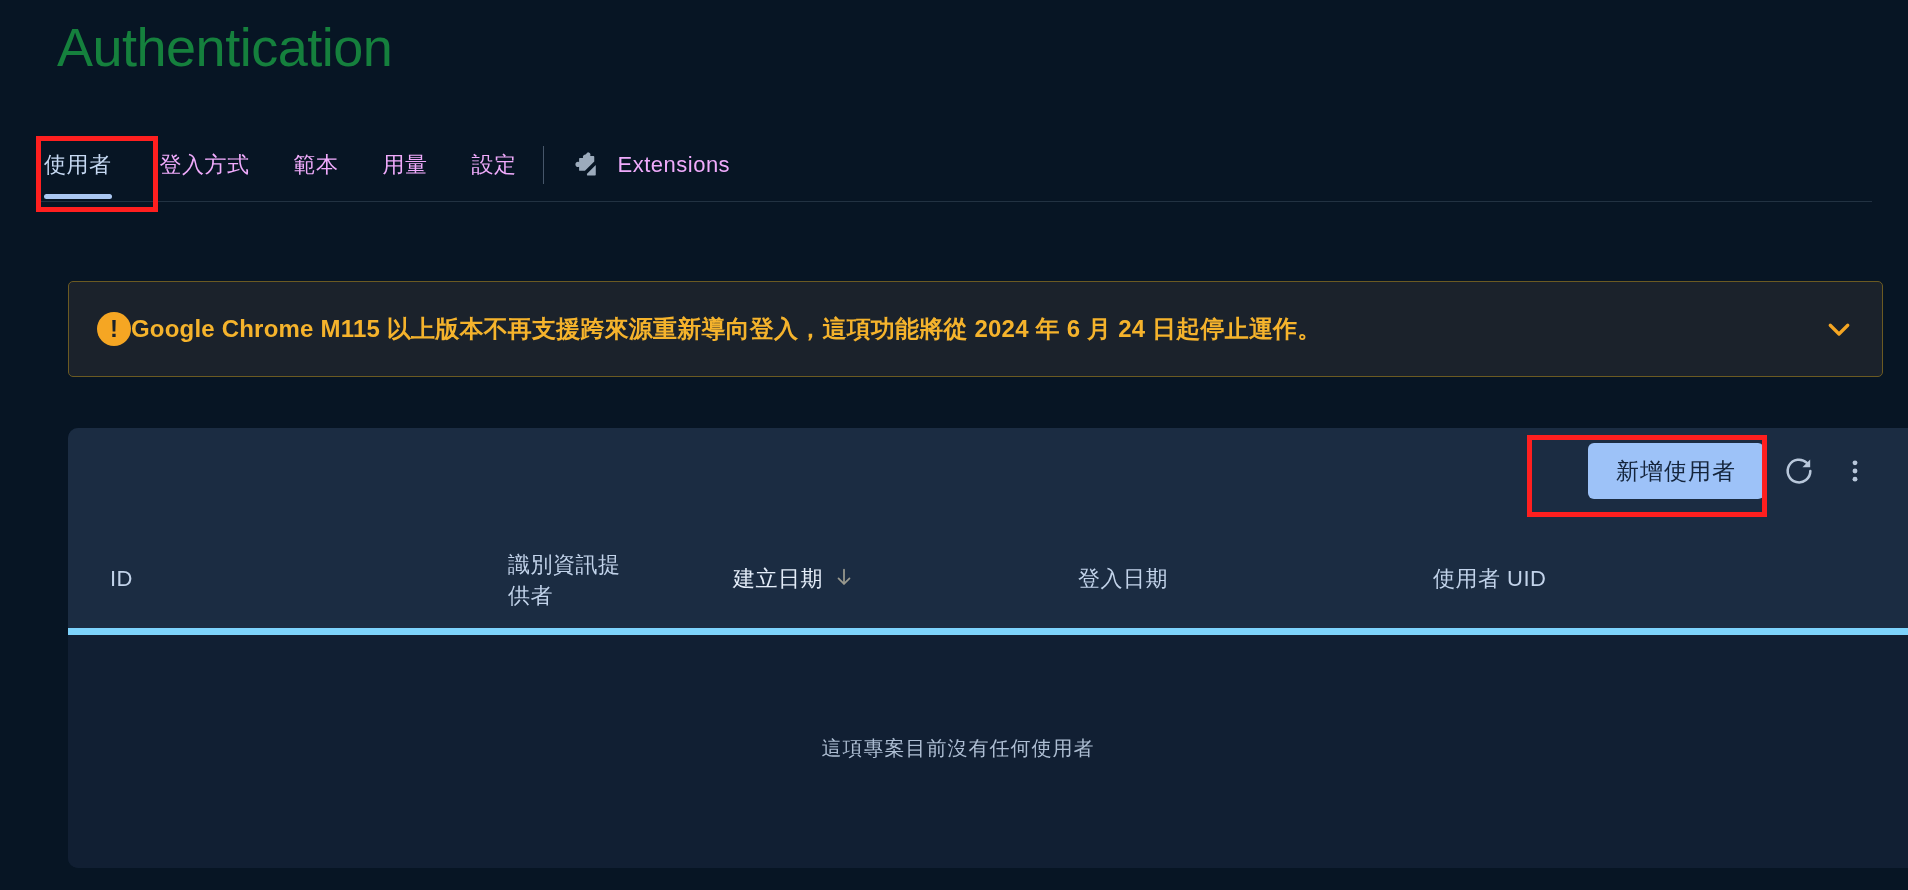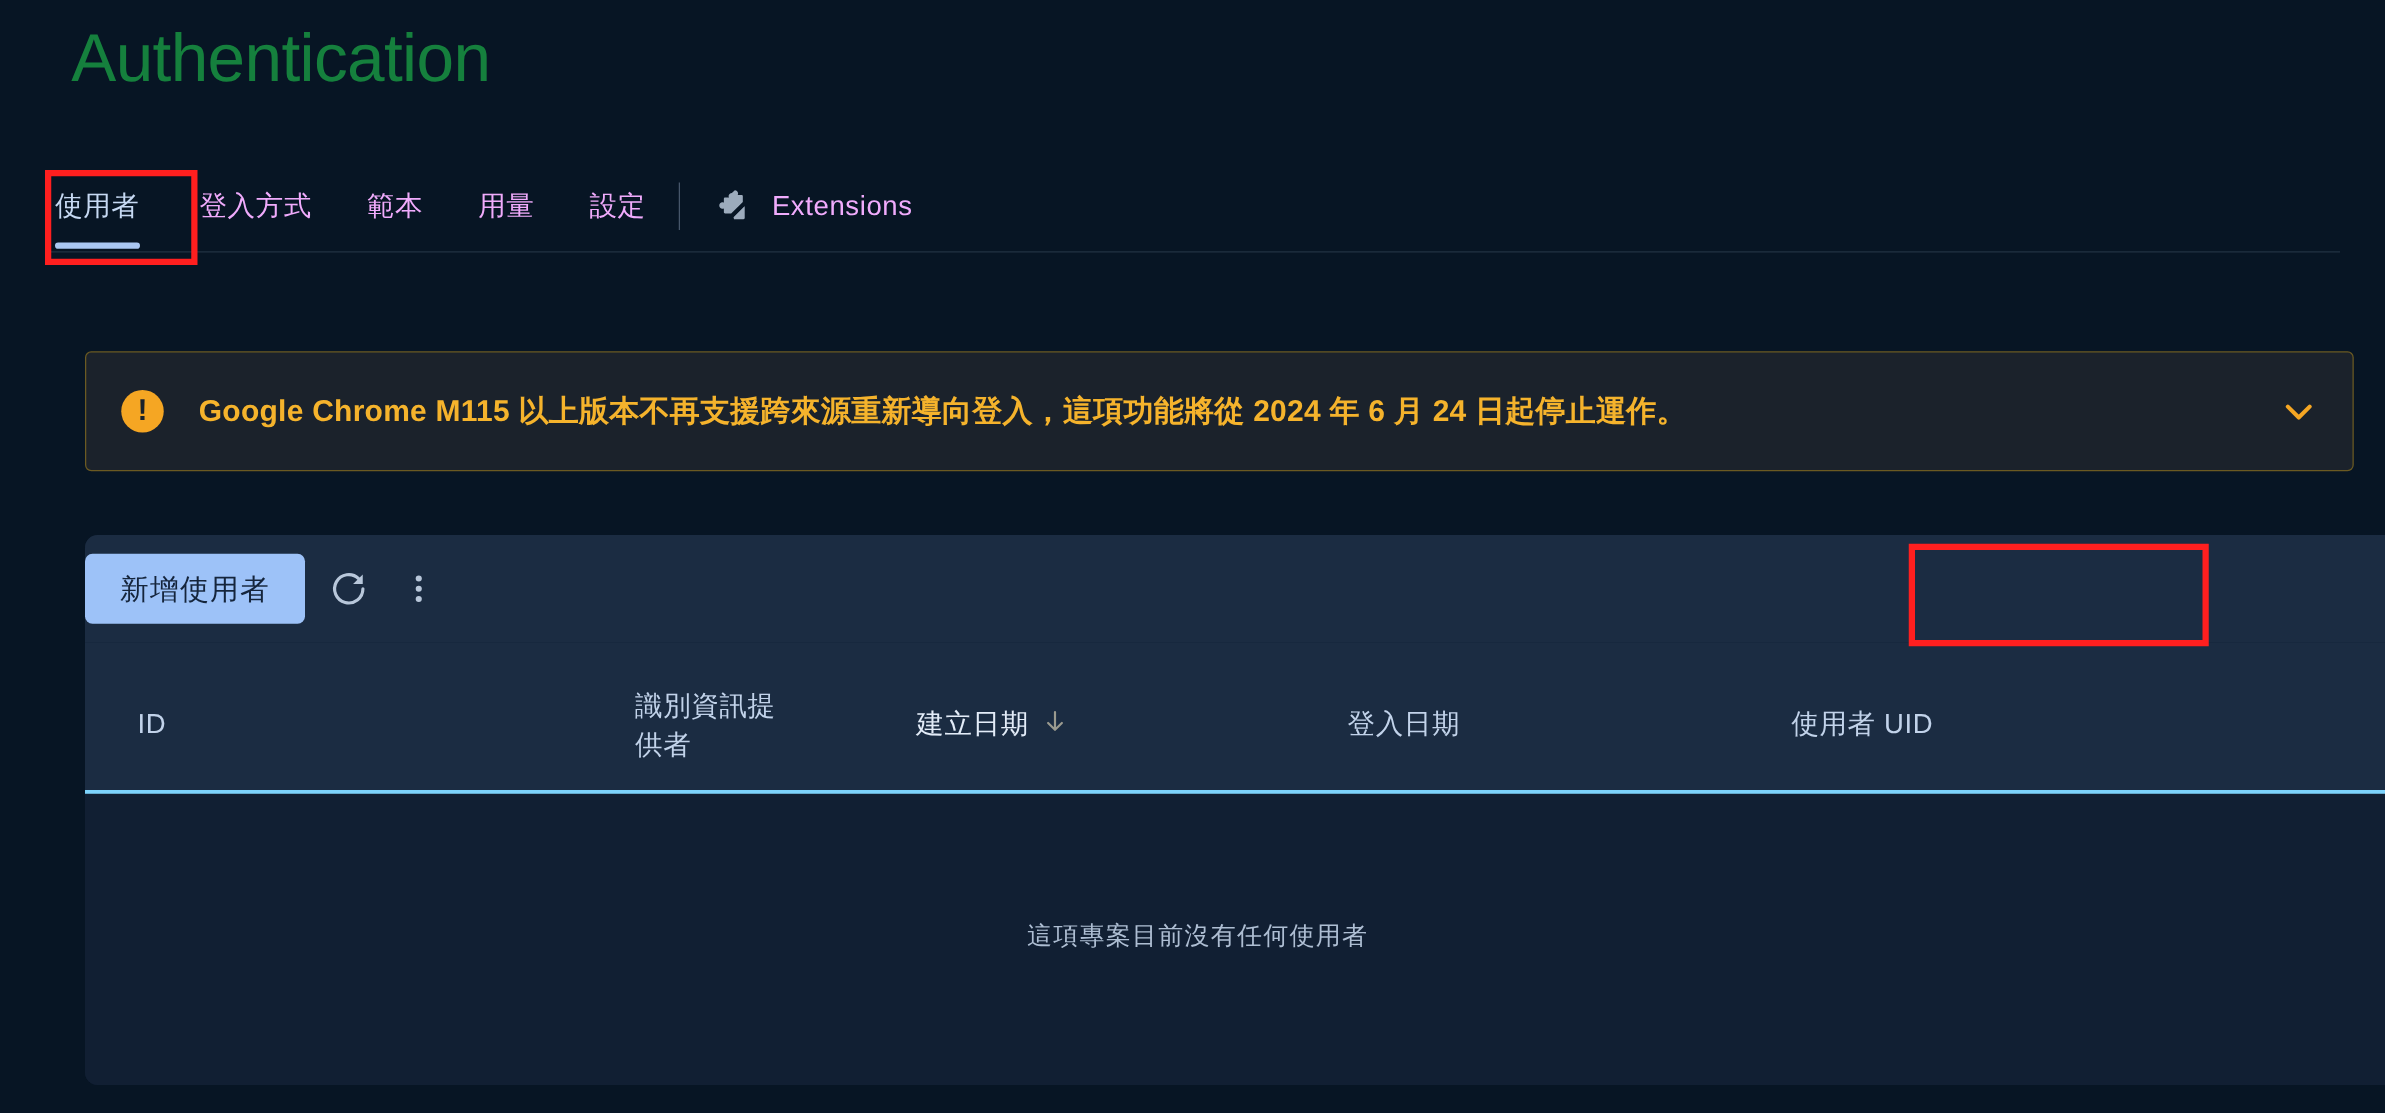--- a/index.html
+++ b/index.html
@@ -117,21 +117,20 @@
     background: #f5a623;
     display: flex;
     align-items: center;
     justify-content: center;
     color: #1b222b;
     font-size: 24px;
     font-weight: bold;
     line-height: 1;
   }
   .banner-text {
-    margin-left: 28px;
     flex: 1 1 auto;
     font-size: 24px;
     color: #f5b32c;
     font-weight: 600;
     letter-spacing: 0.2px;
   }
   .banner-chevron {
     flex: 0 0 auto;
     width: 34px;
     height: 34px;
@@ -150,21 +149,21 @@
     height: 440px;
     background: #111f33;
     border-radius: 10px 0 0 10px;
     overflow: hidden;
   }
   .card-toolbar {
     height: 86px;
     background: #1b2c42;
     display: flex;
     align-items: center;
-    justify-content: flex-start;
+    justify-content: flex-end;
     padding-right: 32px;
     gap: 14px;
   }
   .btn-add {
     background: #9dc2f8;
     color: #15253c;
     border: none;
     border-radius: 6px;
     height: 56px;
     padding: 0 28px;
@@ -181,21 +180,21 @@
     justify-content: center;
     cursor: pointer;
     background: none;
     border: none;
     padding: 0;
   }
   .card-header {
     background: #1b2c42;
     height: 121px;
     position: relative;
-    border-bottom: 3px solid #7dd3fc;
+    border-bottom: 7px solid #7dd3fc;
   }
   .col {
     position: absolute;
     top: 50px;
     font-size: 22px;
     color: #c2d3ea;
     letter-spacing: 0.5px;
     line-height: 1.4;
   }
   .col.sortable {

